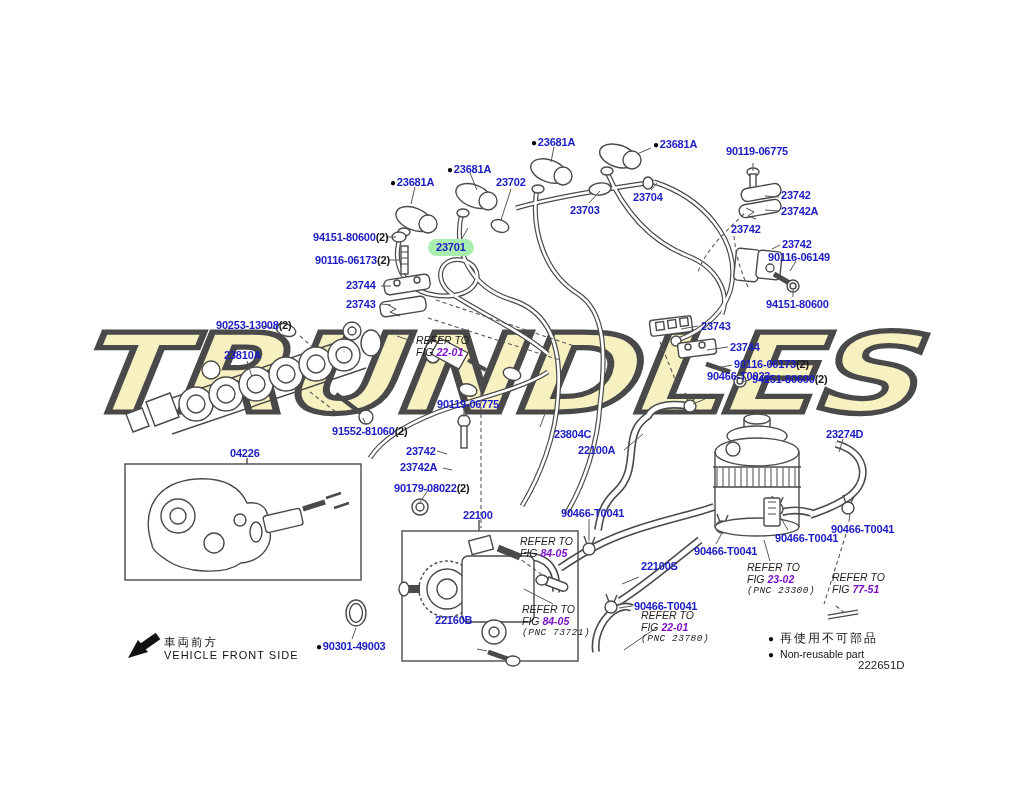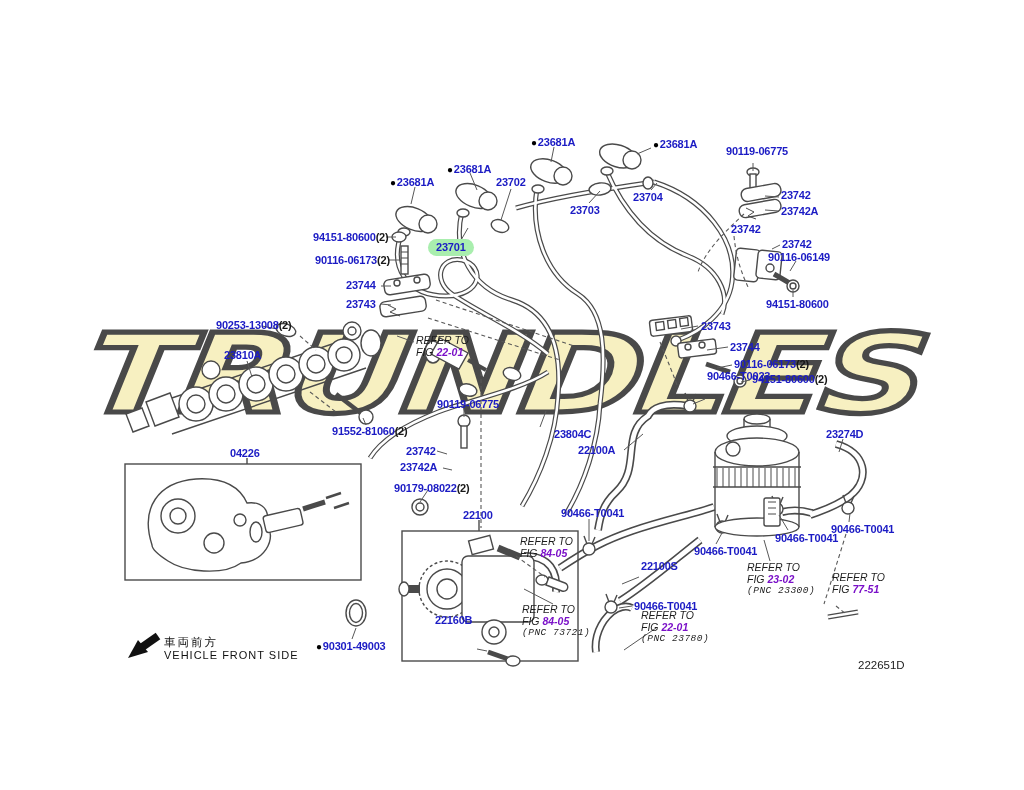--- a/index.html
+++ b/index.html
@@ -400,15 +400,19 @@
 
   <div class="frontside">
     <svg width="36" height="30">
       <line x1="32" y1="6" x2="12" y2="20" stroke="#111" stroke-width="8"></line>
       <polygon points="2,28 22,22 12,10" fill="#111"></polygon>
     </svg>
     <span class="jp">車両前方</span>
     <span class="en">VEHICLE FRONT SIDE</span>
   </div>
 
+  <div class="legend">
+    <div class="row"><span class="d">●</span><span class="jp">再使用不可部品</span></div>
+    <div class="row"><span class="d">●</span><span class="en">Non-reusable part</span></div>
+  </div>
 
   <div class="diagcode">222651D</div>
 </div>
 
 </body></html>

